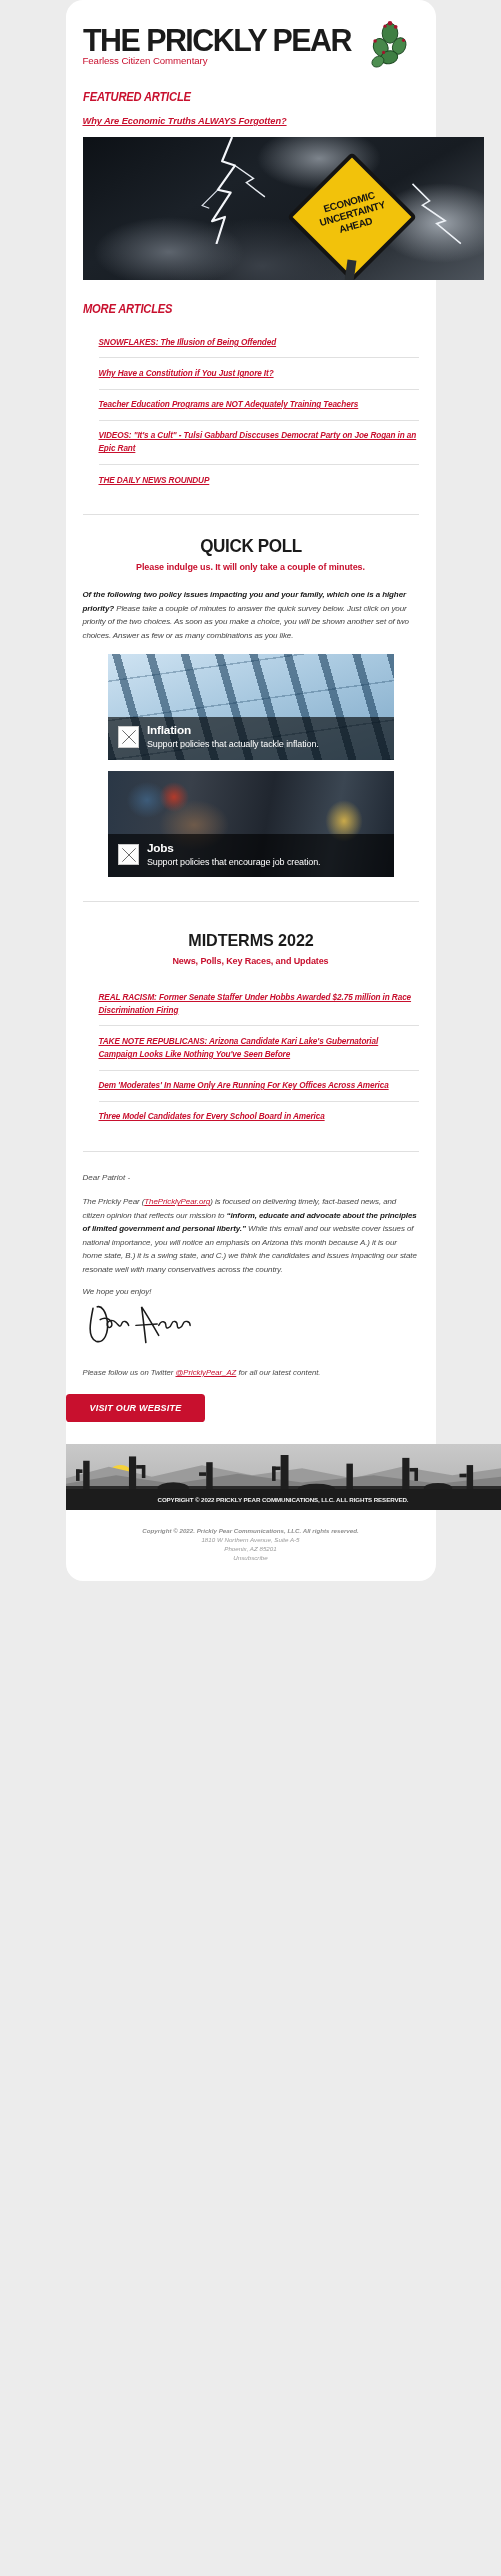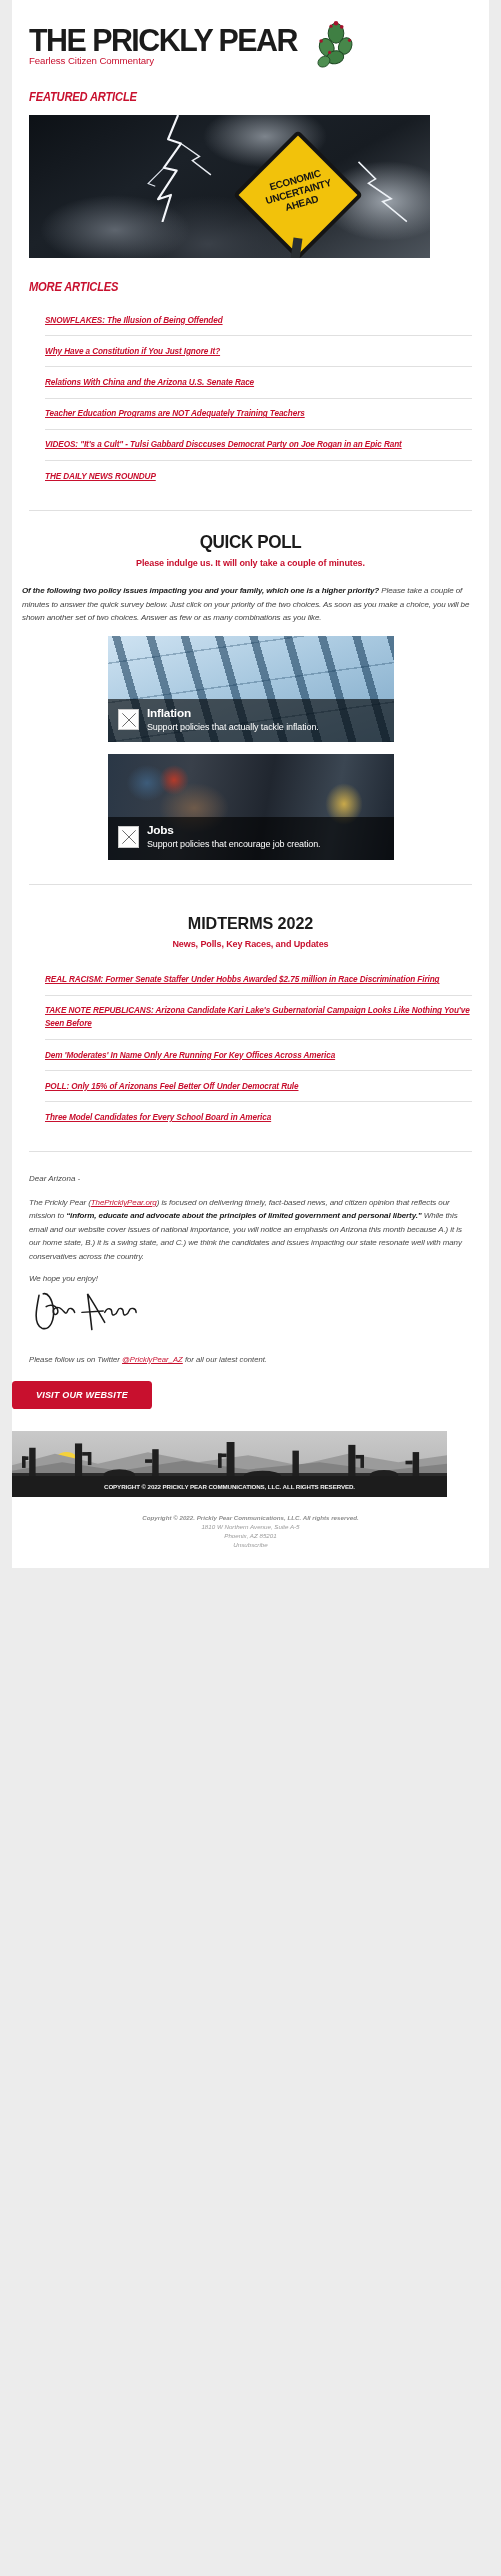--- a/index.html
+++ b/index.html
@@ -6,23 +6,24 @@
   html, body {
     margin: 0; padding: 0;
     background: #ececec;
     font-family: "Liberation Sans", sans-serif;
   }
   body { width: 501px; }
 
   .page { width: 501px; background: #ececec; padding: 0 0 0 0; }
 
   .email-body {
-    width: 477px;
+    width: 370px;
     margin: 0 auto;
     background: #ffffff;
+    border-radius: 17px;
   }
 
   .pad { padding: 0 17px; }
 
   
   .header { padding: 24px 17px 0 17px; }
   .logo-row { position: relative; height: 44px; }
   .logo-title {
     font-family: "Liberation Sans", sans-serif;
     font-weight: bold;
@@ -108,21 +109,21 @@
     color: #c8102e;
     letter-spacing: -0.1px;
     margin: 0 0 15.8px 0;
   }
   .poll-intro {
     font-size: 8px;
     font-style: italic;
     color: #444;
     line-height: 13.6px;
     letter-spacing: -0.1px;
-    padding: 0 10px;
+    padding: 0 17px;
     margin: 0;
   }
   .poll-intro b { color: #1b1b1b; }
 
   .poll-card {
     width: 286px;
     margin: 11.5px auto 0 auto;
     position: relative;
     overflow: hidden;
   }
@@ -325,20 +326,21 @@
           <circle cx="24" cy="8" r="2.3" fill="#a4122c"></circle>
           <circle cx="10" cy="29" r="2.5" fill="#a4122c"></circle>
           <circle cx="50" cy="28" r="2.2" fill="#a4122c"></circle>
           <circle cx="22" cy="45" r="2.2" fill="#a4122c"></circle>
         </svg>
       </div>
     </div>
 
     <div class="pad">
       <div class="sec-head">FEATURED ARTICLE</div>
+      <a class="art-link feat-link">Why Are Economic Truths ALWAYS Forgotten?</a>
 
       <div class="hero-img storm">
         <svg class="bolt" style="left:86px;top:0;width:129px;height:107px" viewBox="0 0 180 150">
           <path d="M88 0 L74 34 L92 40 L68 74 L86 78 L60 118 L78 112 L66 150" stroke="#f4f6fa" stroke-width="3" fill="none" stroke-linejoin="round"></path>
           <path d="M92 40 L118 58 L108 64 L134 84" stroke="#e8ecf2" stroke-width="2" fill="none"></path>
           <path d="M68 74 L46 96 L56 100" stroke="#dfe5ee" stroke-width="1.6" fill="none"></path>
         </svg>
         <svg class="bolt" style="right:0;top:44px;width:79px;height:64px" viewBox="0 0 110 90">
           <path d="M10 4 L34 28 L24 34 L56 56 L44 60 L78 88" stroke="#eef2f7" stroke-width="2.2" fill="none"></path>
         </svg>
@@ -355,23 +357,20 @@
     <div class="pad">
       <div class="sec-head">MORE ARTICLES</div>
       <div class="art-list">
         <div class="art-item">
             <a class="art-link">SNOWFLAKES: The Illusion of Being Offended</a>
           </div>
         <div class="art-item">
             <a class="art-link">Why Have a Constitution if You Just Ignore It?</a>
           </div>
         <div class="art-item">
-            <a class="art-link">Relations With China and the Arizona U.S. Senate Race</a>
-          </div>
-        <div class="art-item">
             <a class="art-link">Teacher Education Programs are NOT Adequately Training Teachers</a>
           </div>
         <div class="art-item">
             <a class="art-link">VIDEOS: "It's a Cult" - Tulsi Gabbard Disccuses Democrat Party on Joe Rogan in an Epic Rant</a>
           </div>
         <div class="art-item">
             <a class="art-link">THE DAILY NEWS ROUNDUP</a>
           </div>
       </div>
       <div style="height:18.6px"></div>
@@ -425,32 +424,29 @@
         <div class="art-item">
             <a class="art-link">REAL RACISM: Former Senate Staffer Under Hobbs Awarded $2.75 million in Race Discrimination Firing</a>
           </div>
         <div class="art-item">
             <a class="art-link">TAKE NOTE REPUBLICANS: Arizona Candidate Kari Lake's Gubernatorial Campaign Looks Like Nothing You've Seen Before</a>
           </div>
         <div class="art-item">
             <a class="art-link">Dem 'Moderates' In Name Only Are Running For Key Offices Across America</a>
           </div>
         <div class="art-item">
-            <a class="art-link">POLL: Only 15% of Arizonans Feel Better Off Under Democrat Rule</a>
-          </div>
-        <div class="art-item">
             <a class="art-link">Three Model Candidates for Every School Board in America</a>
           </div>
         <div style="height:18.6px"></div>
         <div class="rule"></div>
       </div>
     </div>
 
     <div class="pad" style="padding-top:21.5px">
-      <div class="salut">Dear Arizona  -</div>
+      <div class="salut">Dear Patriot  -</div>
       <p class="letter"><span>The Prickly Pear (</span><a>ThePricklyPear.org</a><span>) is focused on delivering timely, fact-based news, and citizen opinion that reflects our mission to </span><b>“inform, educate and advocate about the principles of limited government and personal liberty.”</b><span> While this email and our website cover issues of national importance, you will notice an emphasis on Arizona this month because A.) it is our home state, B.) it is a swing state, and C.) we think the candidates and issues impacting our state resonate well with many conservatives across the country.</span></p>
       <p class="letter" style="margin-bottom:0">We hope you enjoy!</p>
       <div class="sig">
         <svg width="150" height="46" viewBox="0 0 210 64">
           <path d="M14 10 C10 30, 6 50, 18 56 C30 60, 36 44, 34 28 C32 14, 26 6, 20 8" stroke="#1b1b1b" stroke-width="2.2" fill="none" stroke-linecap="round"></path>
           <path d="M24 26 C30 22, 38 24, 40 30 C42 36, 36 40, 34 34 C33 28, 40 24, 46 30 C50 34, 52 38, 54 32 C56 26, 62 28, 64 34" stroke="#1b1b1b" stroke-width="2" fill="none" stroke-linecap="round"></path>
           <path d="M88 58 C86 40, 84 22, 82 8 C90 20, 98 34, 106 48" stroke="#1b1b1b" stroke-width="2.2" fill="none" stroke-linecap="round"></path>
           <path d="M74 34 L104 32" stroke="#1b1b1b" stroke-width="1.8" fill="none" stroke-linecap="round"></path>
           <path d="M106 34 C110 26, 116 28, 116 34 C116 40, 122 38, 124 32 C126 26, 132 28, 132 34 C132 40, 138 38, 140 32 C142 26, 150 28, 150 34" stroke="#1b1b1b" stroke-width="2" fill="none" stroke-linecap="round"></path>
         </svg>

